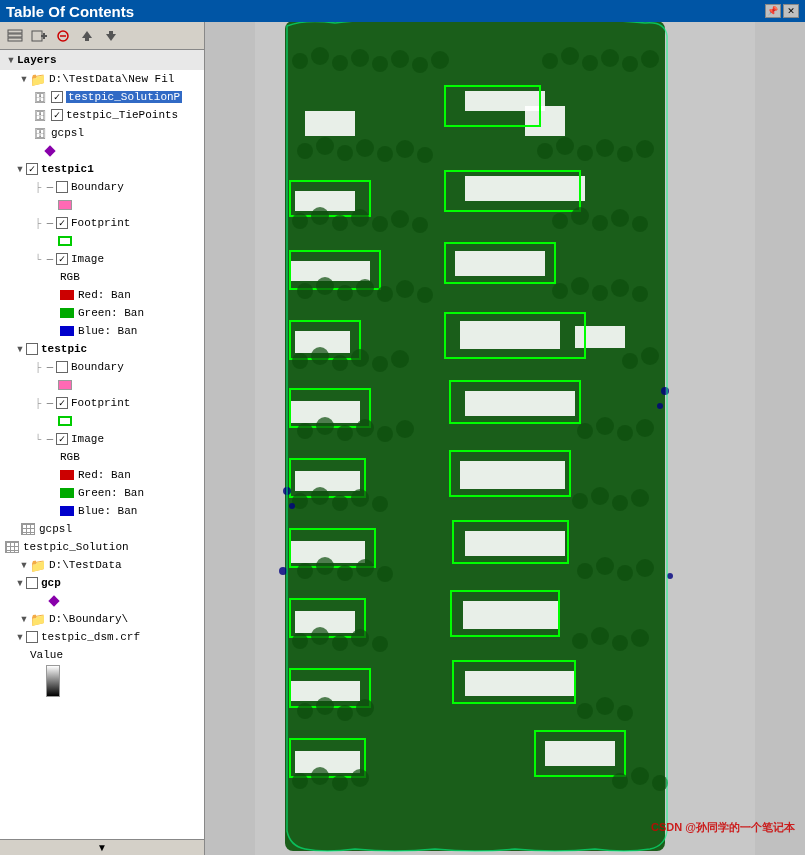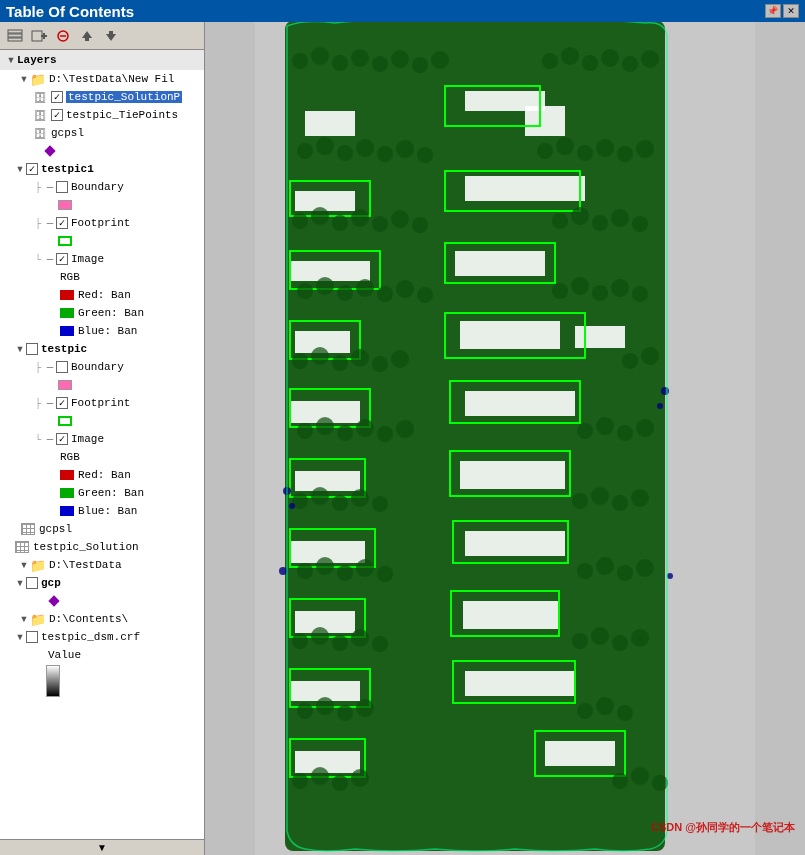--- a/index.html
+++ b/index.html
@@ -397,21 +397,21 @@
         <span class="layer-label">Blue:  Ban</span>
       </div>
 
       <div class="toc-item indent-2" style="padding-left:20px;align-items:center;">
         <span class="layer-icon">
           <span class="swatch-grid"></span>
         </span>
         <span class="layer-label">gcpsl</span>
       </div>
 
-      <div class="toc-item indent-2" style="padding-left:14px;">
+      <div class="toc-item indent-2" style="padding-left:4px;">
         <span class="layer-icon">
           <span class="swatch-grid"></span>
         </span>
         <span class="layer-label">testpic_Solution</span>
       </div>
 
       <div class="toc-item indent-1">
         <span class="expander">▼</span>
         <span class="layer-icon" style="color:#e8b84b; font-size:13px;">📁</span>
         <span class="layer-label">D:\TestData</span>
@@ -422,29 +422,29 @@
         <div class="checkbox"></div>
         <span class="layer-label bold">gcp</span>
       </div>
       <div class="toc-item indent-3" style="padding-left:50px;">
         <span style="display:inline-block; width:8px; height:8px; background:#8800aa; transform:rotate(45deg);"></span>
       </div>
 
       <div class="toc-item indent-1">
         <span class="expander">▼</span>
         <span class="layer-icon" style="color:#e8b84b; font-size:13px;">📁</span>
-        <span class="layer-label">D:\Contents\</span>
+        <span class="layer-label">D:\Boundary\</span>
       </div>
 
       <div class="toc-item indent-2" style="padding-left:14px;">
         <span class="expander">▼</span>
         <div class="checkbox"></div>
         <span class="layer-label">testpic_dsm.crf</span>
       </div>
-      <div class="toc-item indent-3" style="padding-left:48px;">
+      <div class="toc-item indent-3" style="padding-left:30px;">
         <span class="layer-label">Value</span>
       </div>
 
       <div class="toc-item indent-3" style="padding-left:46px; align-items:flex-start; min-height:32px;">
         <span class="swatch-gradient"></span>
       </div>
 
     </div>
 
     <div class="toc-scroll-btn">▼</div>

